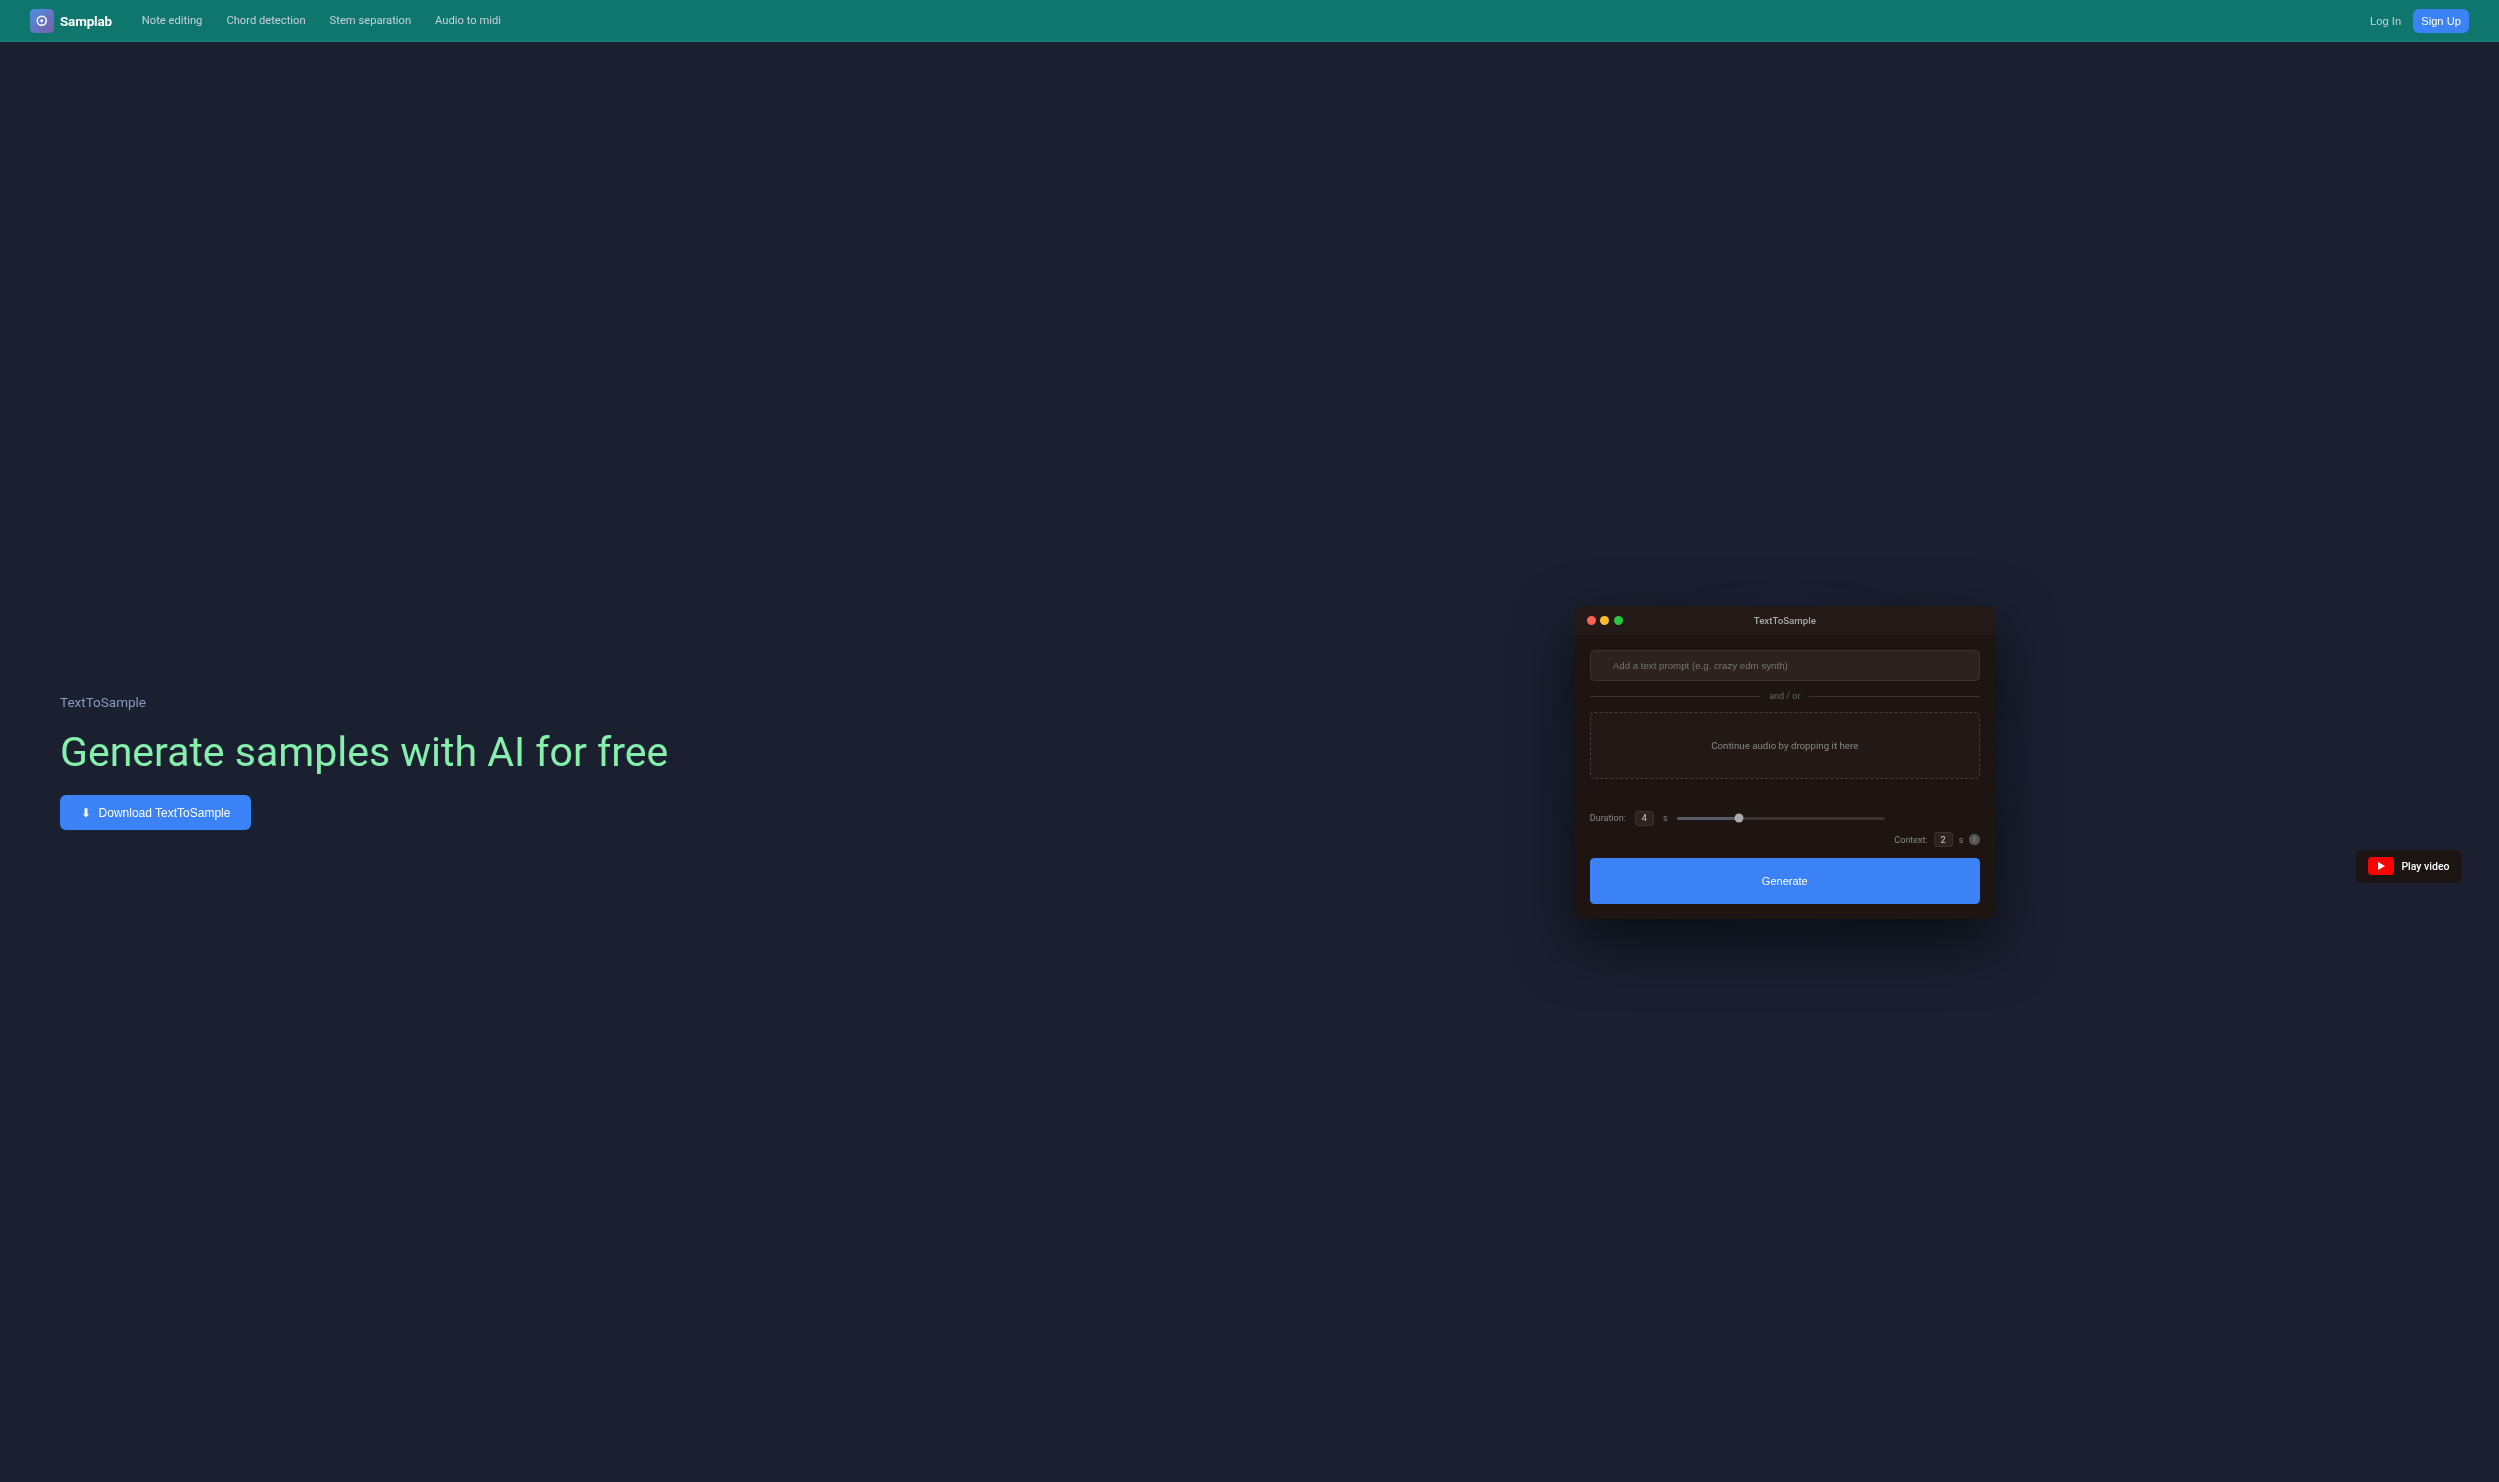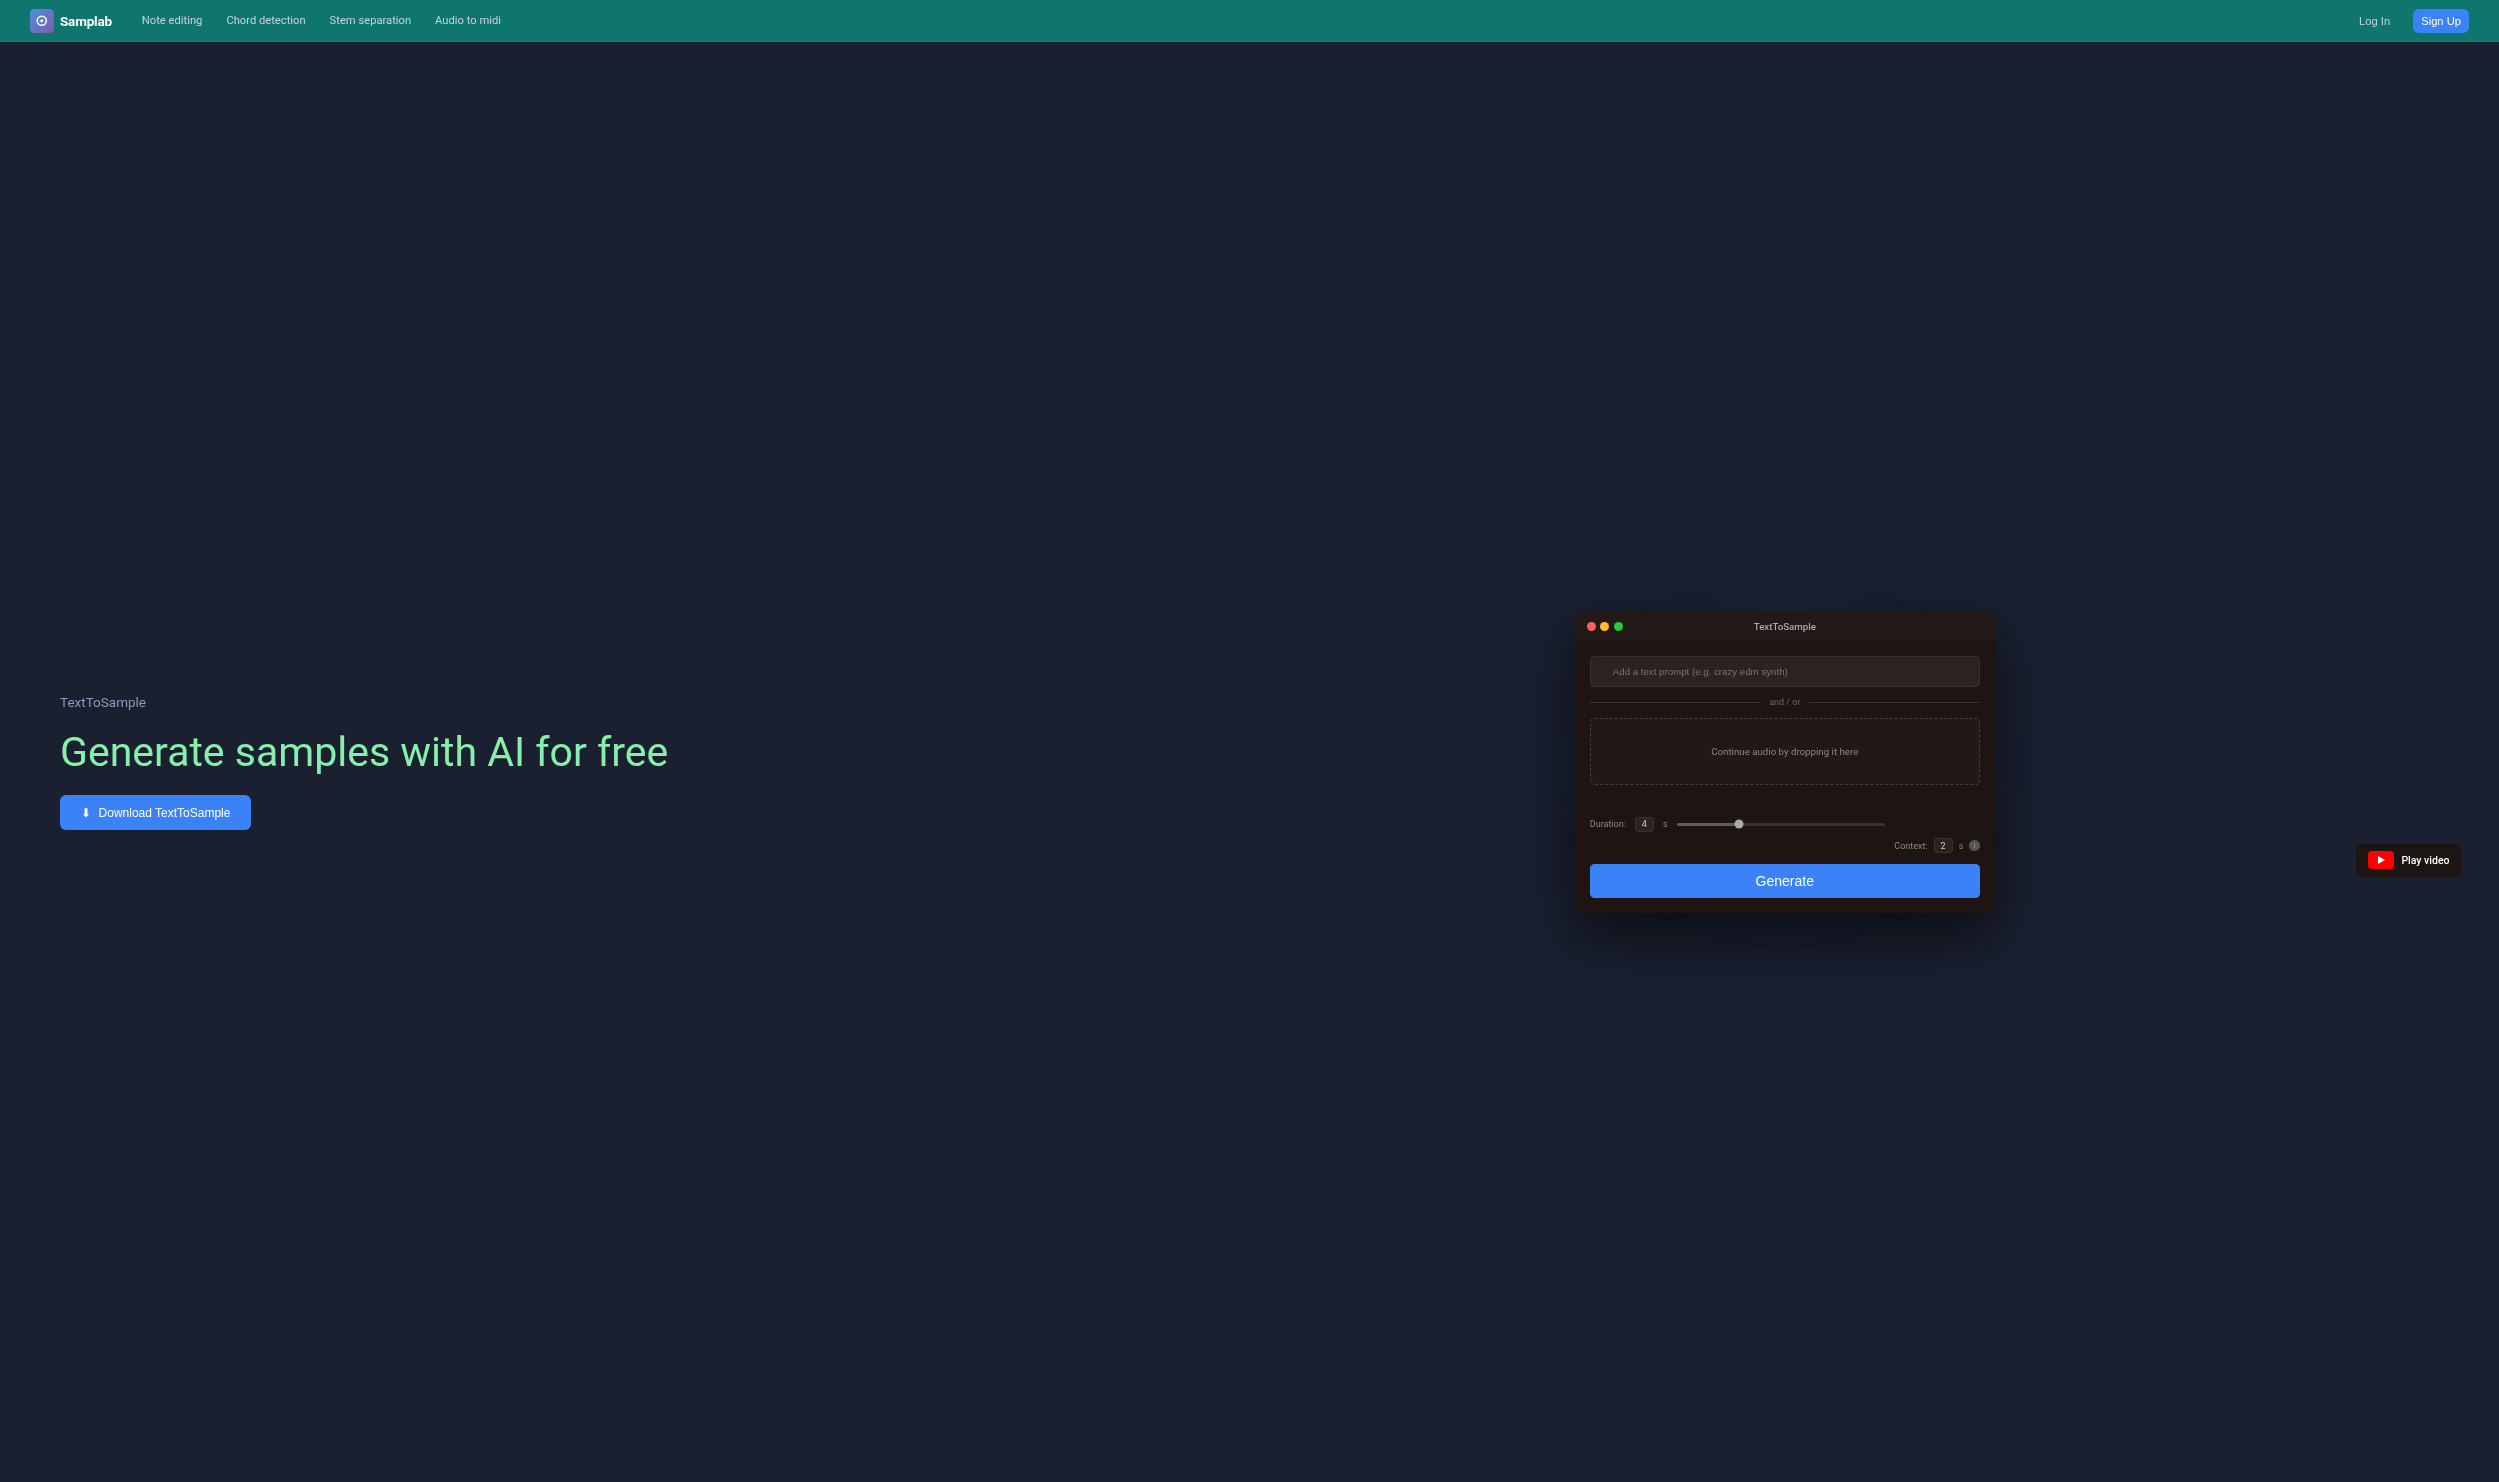--- a/index.html
+++ b/index.html
@@ -61,21 +61,21 @@
     .nav-link {
       font-size: 11.2px;
       color: #c8d0e0;
       text-decoration: none;
       cursor: pointer;
     }
 
     .nav-right {
       display: flex;
       align-items: center;
-      gap: 11px;
+      gap: 0;
     }
 
     .btn-login {
       font-size: 11.2px;
       color: #c8d0e0;
       background: none;
       border: none;
       cursor: pointer;
       padding: 6px 12px;
     }
@@ -316,22 +316,22 @@
       color: #aaa;
       cursor: pointer;
     }
 
     .btn-generate {
       width: 100%;
       background: #3b82f6;
       color: #ffffff;
       border: none;
       border-radius: 4.5px;
-      padding: 9px;
-      font-size: 14px;
+      padding: 17px;
+      font-size: 11px;
       font-weight: 500;
       cursor: pointer;
     }
 
     
     .play-video-overlay {
       position: absolute;
       bottom: 36px;
       right: -22.5px;
       display: flex;

